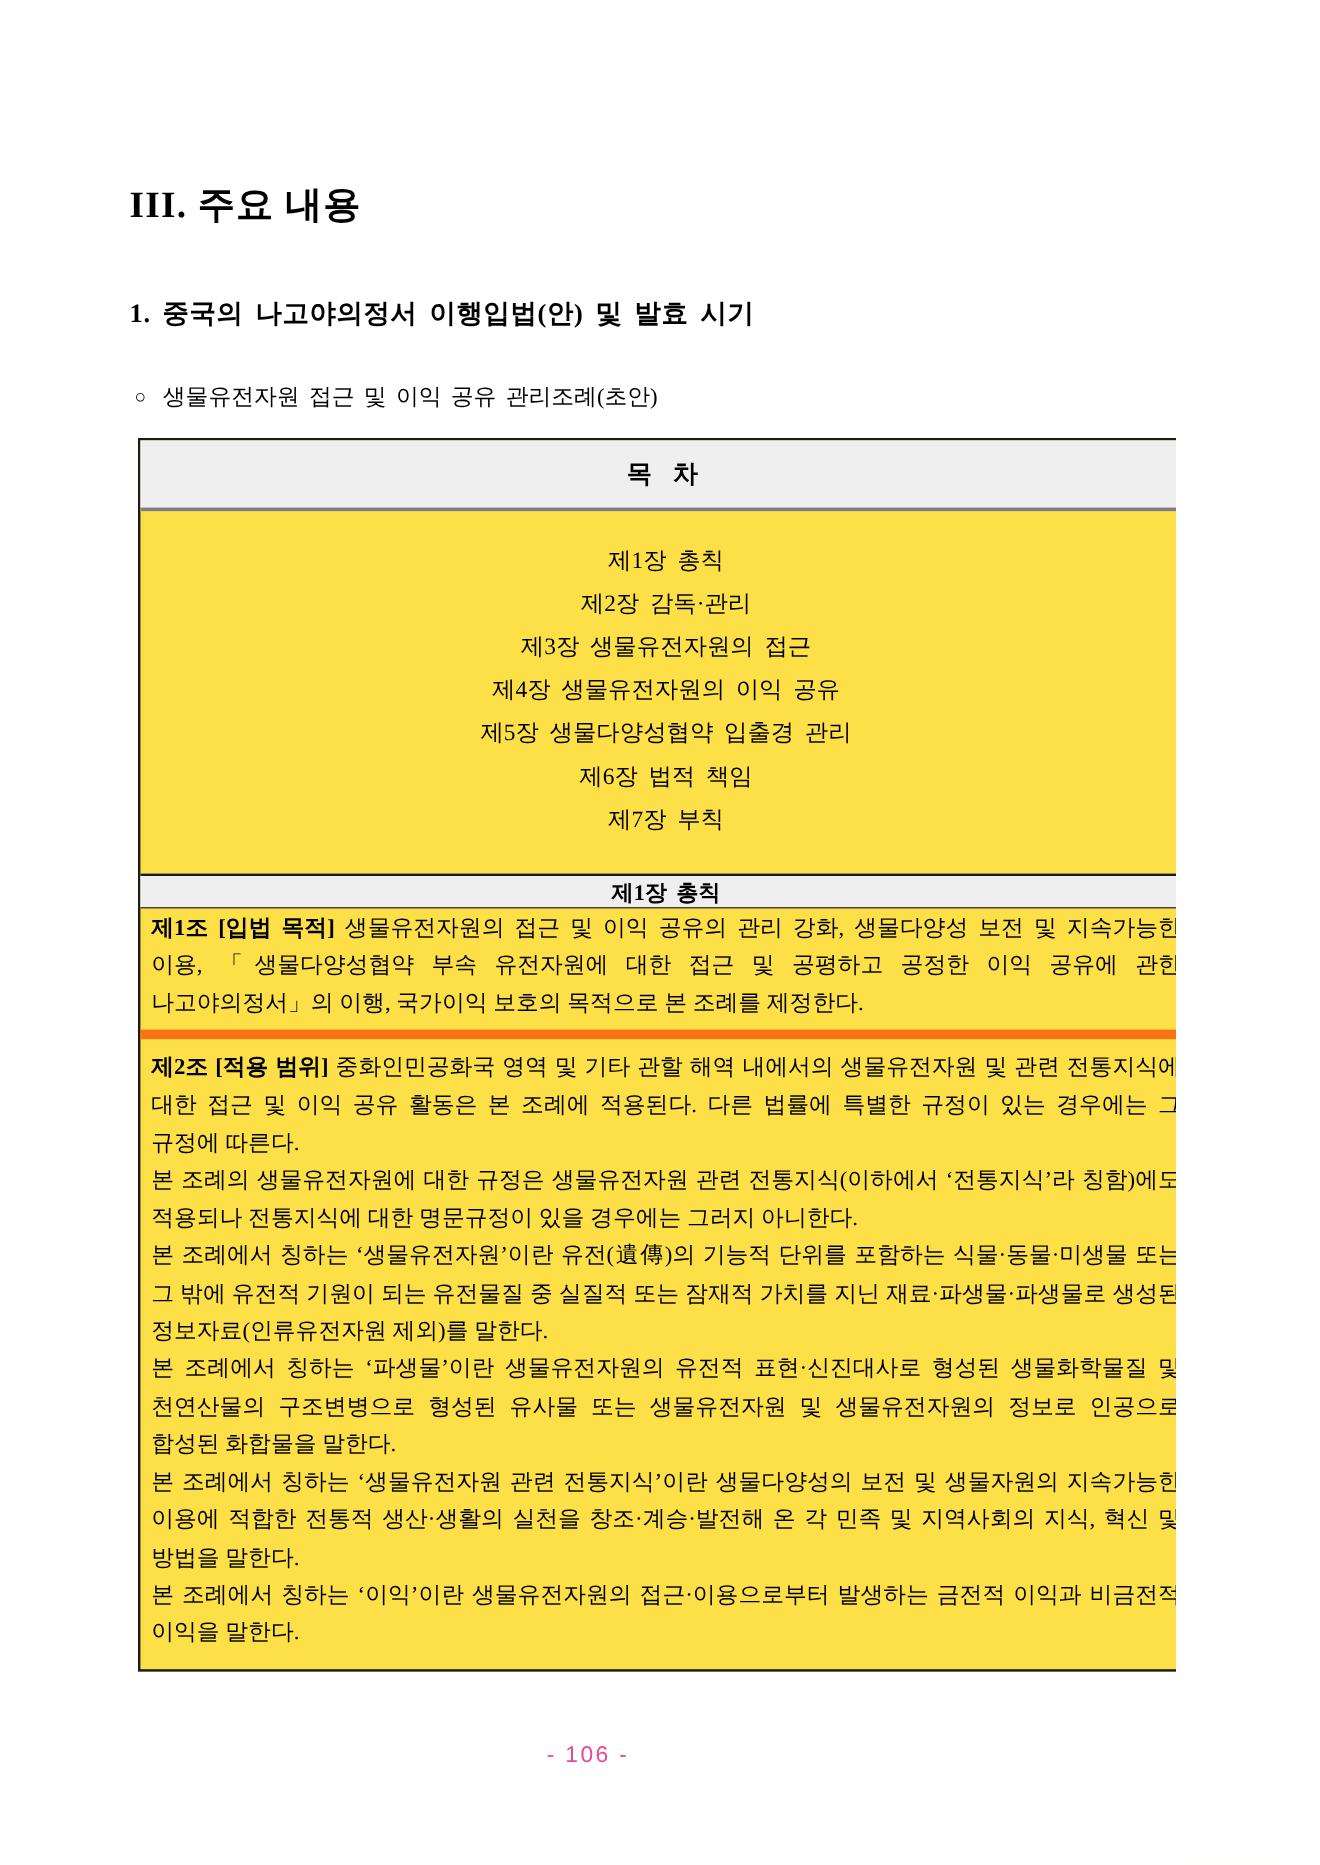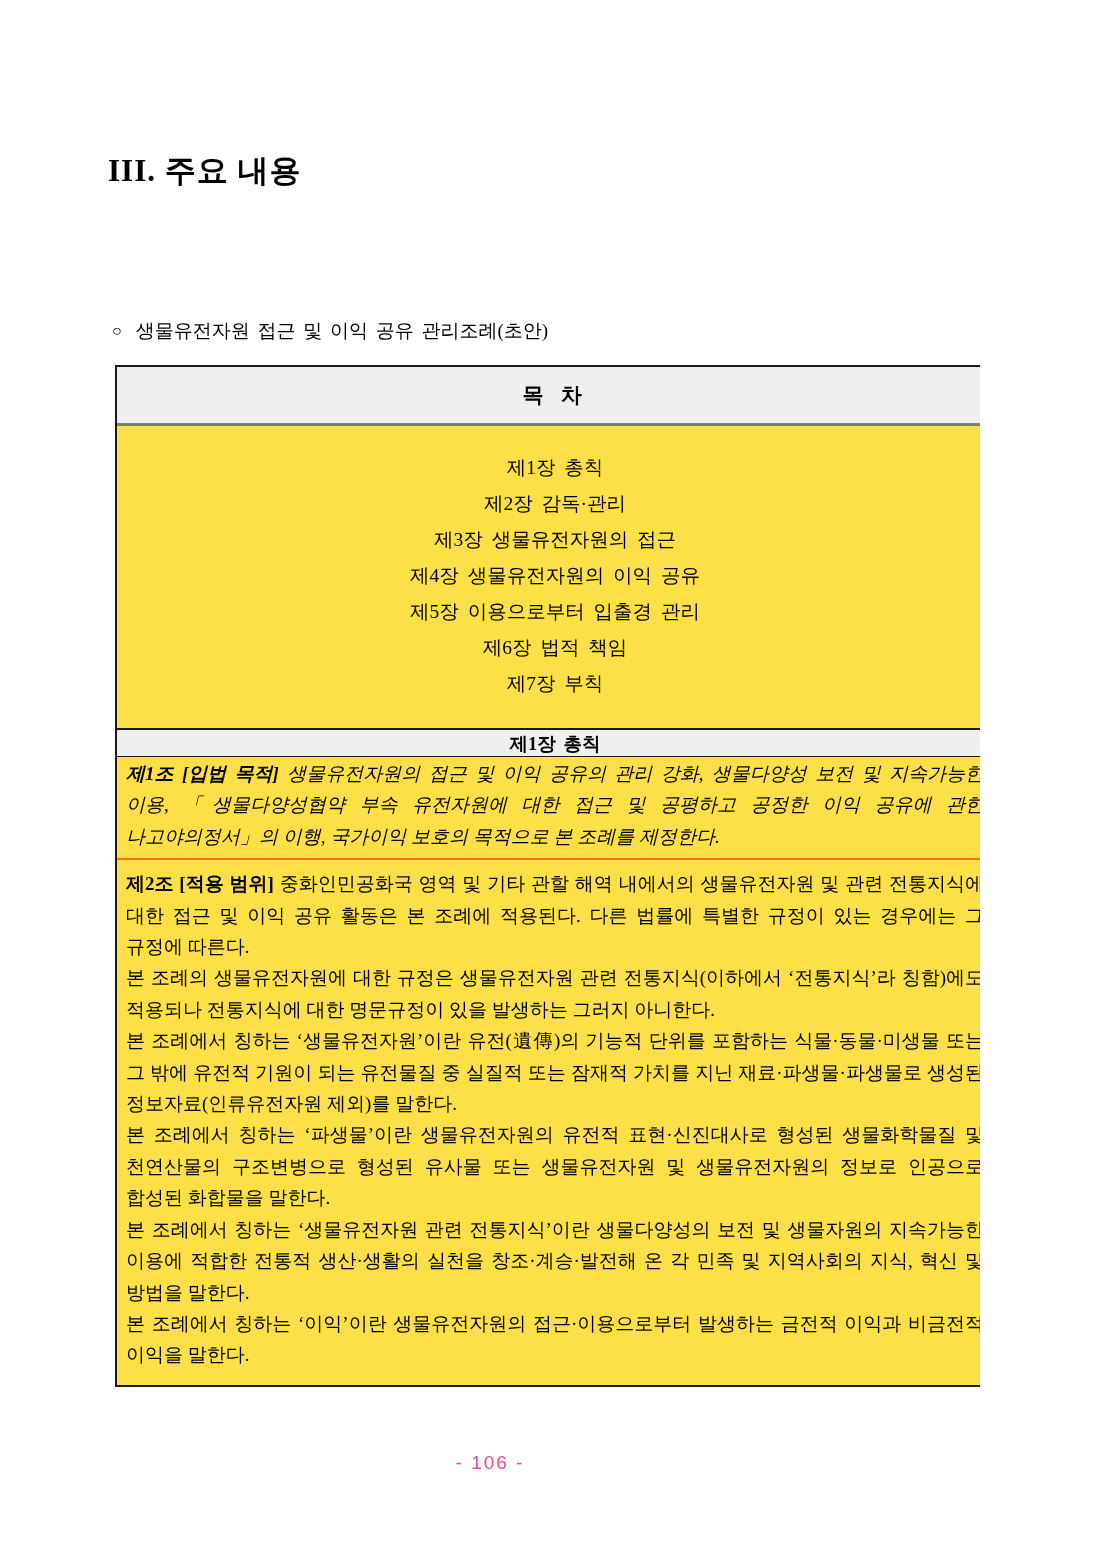--- a/index.html
+++ b/index.html
@@ -91,78 +91,79 @@
   }
   .article {
     padding: 1px 9px 6px 9px;
     font-size: 19px;
     line-height: 31.4px;
     text-align: justify;
     word-break: keep-all;
   }
   .article p { margin: 0; }
   .article .lead { font-weight: bold; }
-  .article-1 { border-bottom: 2px solid #f97316; font-style: italic; }
+  .article-1 { border-bottom: 8px solid #f97316; }
   .article-2 { padding-top: 8px; padding-bottom: 14px; }
   .page-number {
     position: absolute;
     top: 1452px;
     left: 0;
     width: 100%;
     text-align: center;
     font-size: 19px;
     font-family: "Liberation Sans", "DejaVu Sans", sans-serif;
     color: #ec4899;
     letter-spacing: 2px;
   }
 </style>
 </head>
 <body>
 
 <div class="doc">
 
   <h1 class="doc-title">III. 주요 내용</h1>
 
+  <h2 class="section-heading">1. 중국의 나고야의정서 이행입법(안) 및 발효 시기</h2>
 
   <div class="bullet-line">
     <span class="bullet-marker">○</span><span>생물유전자원 접근 및 이익 공유 관리조례(초안)</span>
   </div>
 
   <div class="law-table">
 
     <div class="toc-header">목 차</div>
 
     <div class="toc-list">
 
         <p>제1장 총칙</p>
 
         <p>제2장 감독·관리</p>
 
         <p>제3장 생물유전자원의 접근</p>
 
         <p>제4장 생물유전자원의 이익 공유</p>
 
-        <p>제5장 이용으로부터 입출경 관리</p>
+        <p>제5장 생물다양성협약 입출경 관리</p>
 
         <p>제6장 법적 책임</p>
 
         <p>제7장 부칙</p>
       </div>
 
     <div class="chapter-header">제1장 총칙</div>
 
     <div class="article article-1">
       <p><span class="lead">제1조 [입법 목적]</span> <span>생물유전자원의 접근 및 이익 공유의 관리 강화, 생물다양성 보전 및 지속가능한 이용, 「생물다양성협약 부속 유전자원에 대한 접근 및 공평하고 공정한 이익 공유에 관한 나고야의정서」의 이행, 국가이익 보호의 목적으로 본 조례를 제정한다.</span></p>
     </div>
 
     <div class="article article-2">
       <p><span class="lead">제2조 [적용 범위]</span> <span>중화인민공화국 영역 및 기타 관할 해역 내에서의 생물유전자원 및 관련 전통지식에 대한 접근 및 이익 공유 활동은 본 조례에 적용된다. 다른 법률에 특별한 규정이 있는 경우에는 그 규정에 따른다.</span></p>
       <div>
 
-          <p>본 조례의 생물유전자원에 대한 규정은 생물유전자원 관련 전통지식(이하에서 ‘전통지식’라 칭함)에도 적용되나 전통지식에 대한 명문규정이 있을 발생하는 그러지 아니한다.</p>
+          <p>본 조례의 생물유전자원에 대한 규정은 생물유전자원 관련 전통지식(이하에서 ‘전통지식’라 칭함)에도 적용되나 전통지식에 대한 명문규정이 있을 경우에는 그러지 아니한다.</p>
 
           <p>본 조례에서 칭하는 ‘생물유전자원’이란 유전(遺傳)의 기능적 단위를 포함하는 식물·동물·미생물 또는 그 밖에 유전적 기원이 되는 유전물질 중 실질적 또는 잠재적 가치를 지닌 재료·파생물·파생물로 생성된 정보자료(인류유전자원 제외)를 말한다.</p>
 
           <p>본 조례에서 칭하는 ‘파생물’이란 생물유전자원의 유전적 표현·신진대사로 형성된 생물화학물질 및 천연산물의 구조변병으로 형성된 유사물 또는 생물유전자원 및 생물유전자원의 정보로 인공으로 합성된 화합물을 말한다.</p>
 
           <p>본 조례에서 칭하는 ‘생물유전자원 관련 전통지식’이란 생물다양성의 보전 및 생물자원의 지속가능한 이용에 적합한 전통적 생산·생활의 실천을 창조·계승·발전해 온 각 민족 및 지역사회의 지식, 혁신 및 방법을 말한다.</p>
 
           <p>본 조례에서 칭하는 ‘이익’이란 생물유전자원의 접근·이용으로부터 발생하는 금전적 이익과 비금전적 이익을 말한다.</p>
         </div>
     </div>

